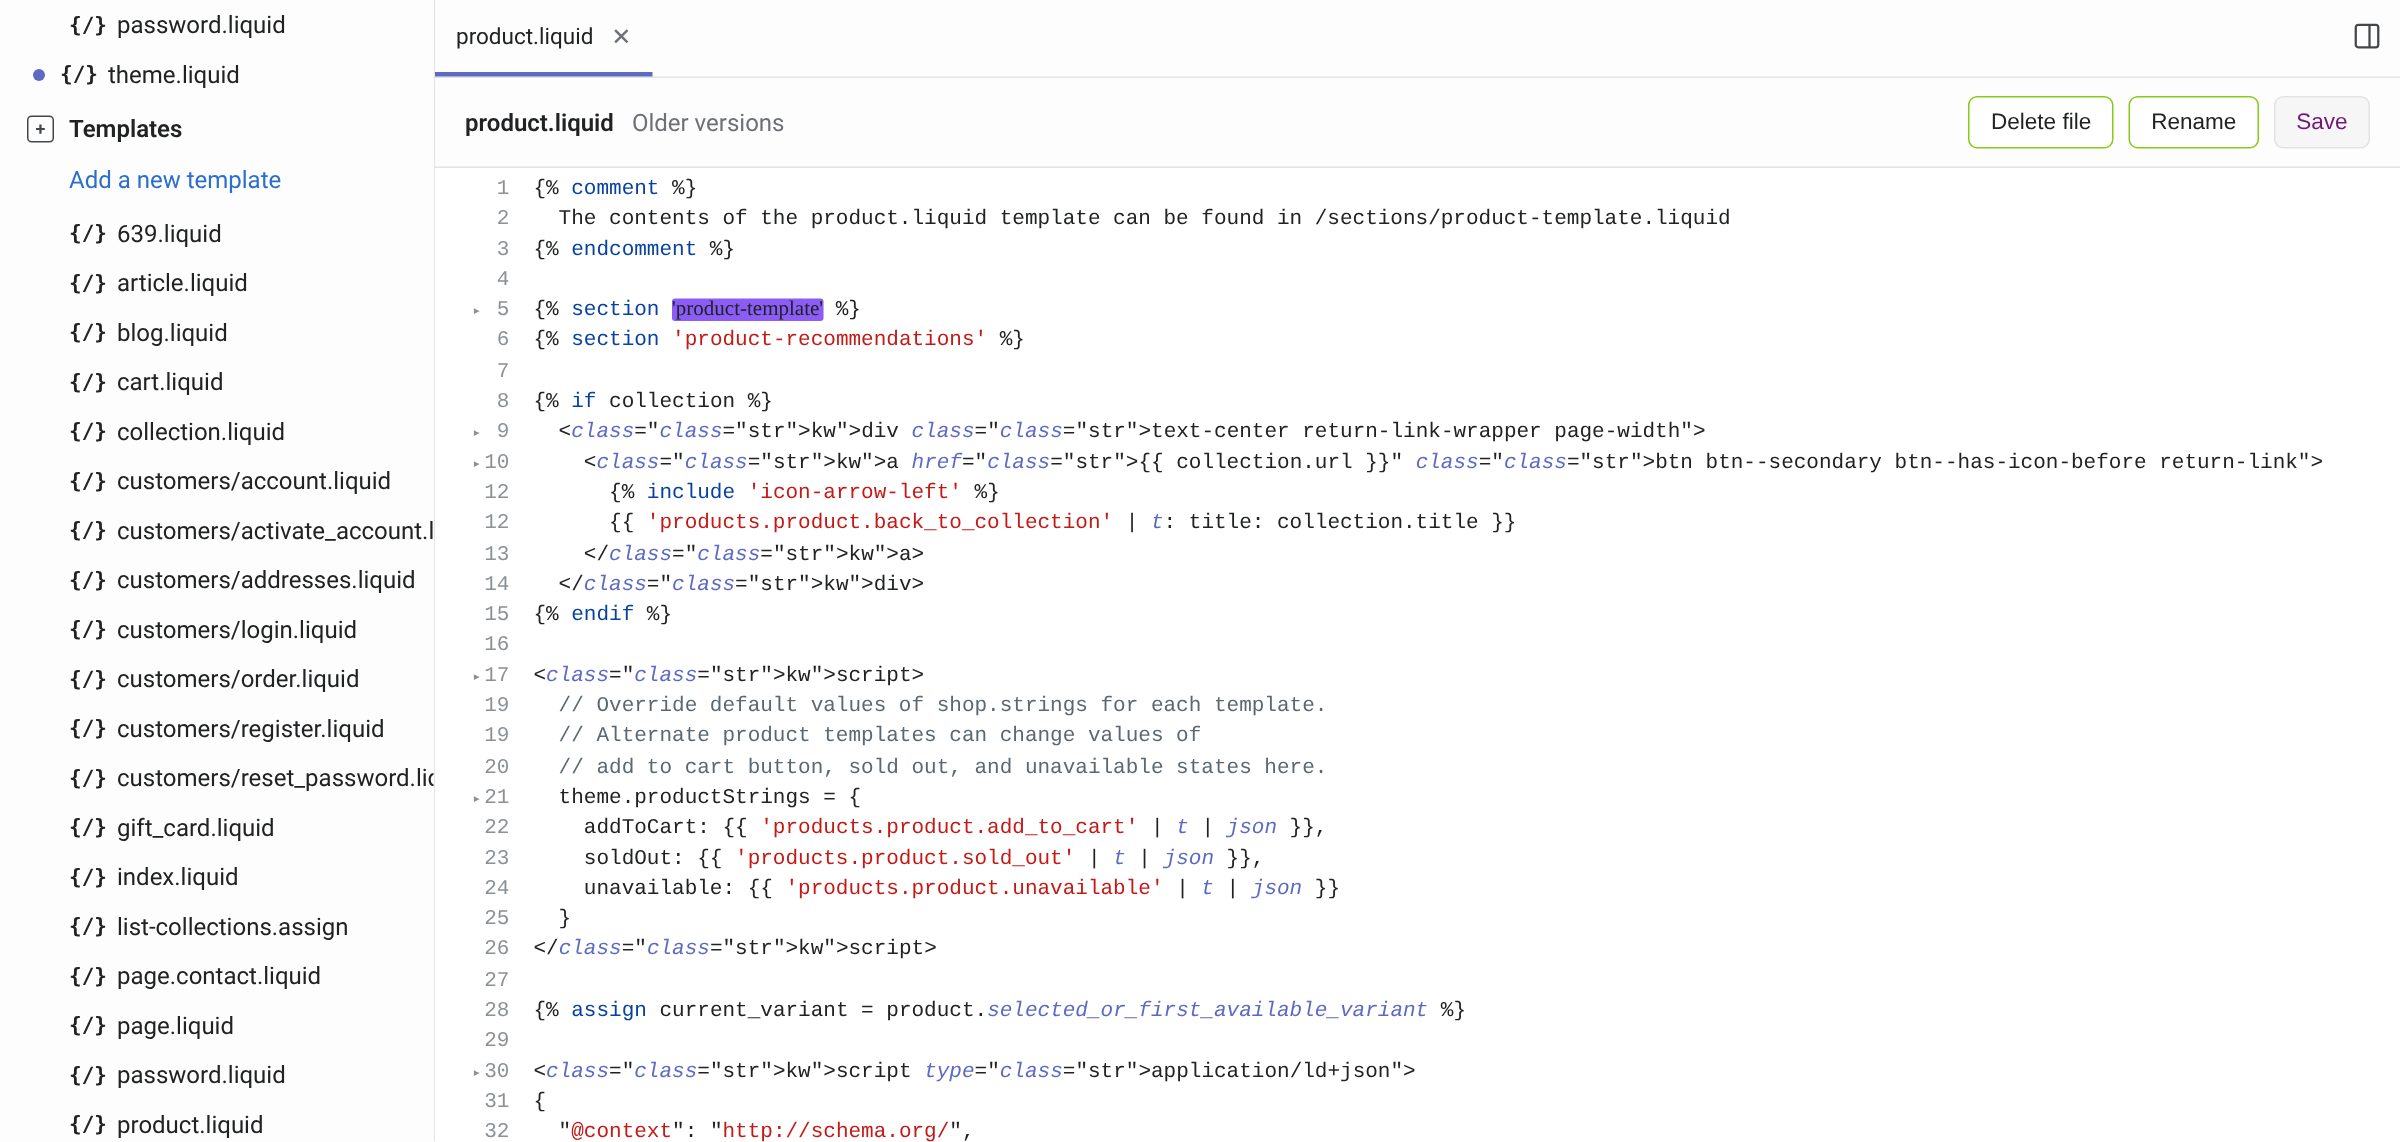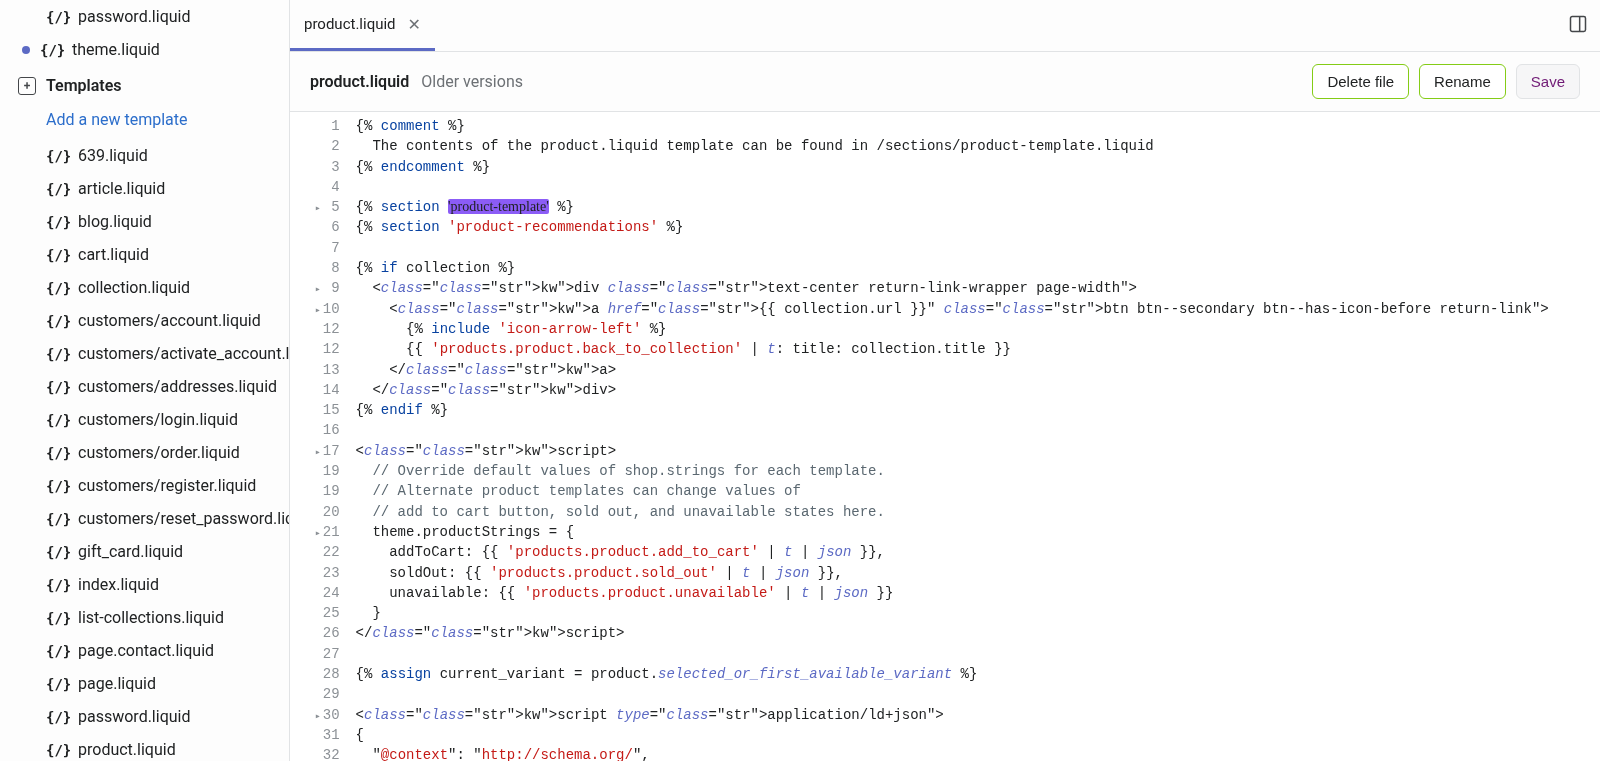--- a/index.html
+++ b/index.html
@@ -205,21 +205,21 @@
       <div class="file-row">
         <span class="file-icon">{/}</span>
         <span>gift_card.liquid</span>
       </div>
       <div class="file-row">
         <span class="file-icon">{/}</span>
         <span>index.liquid</span>
       </div>
       <div class="file-row">
         <span class="file-icon">{/}</span>
-        <span>list-collections.liquid</span>
+        <span>list-collections.assign</span>
       </div>
       <div class="file-row">
         <span class="file-icon">{/}</span>
         <span>page.contact.liquid</span>
       </div>
       <div class="file-row">
         <span class="file-icon">{/}</span>
         <span>page.liquid</span>
       </div>
       <div class="file-row">

